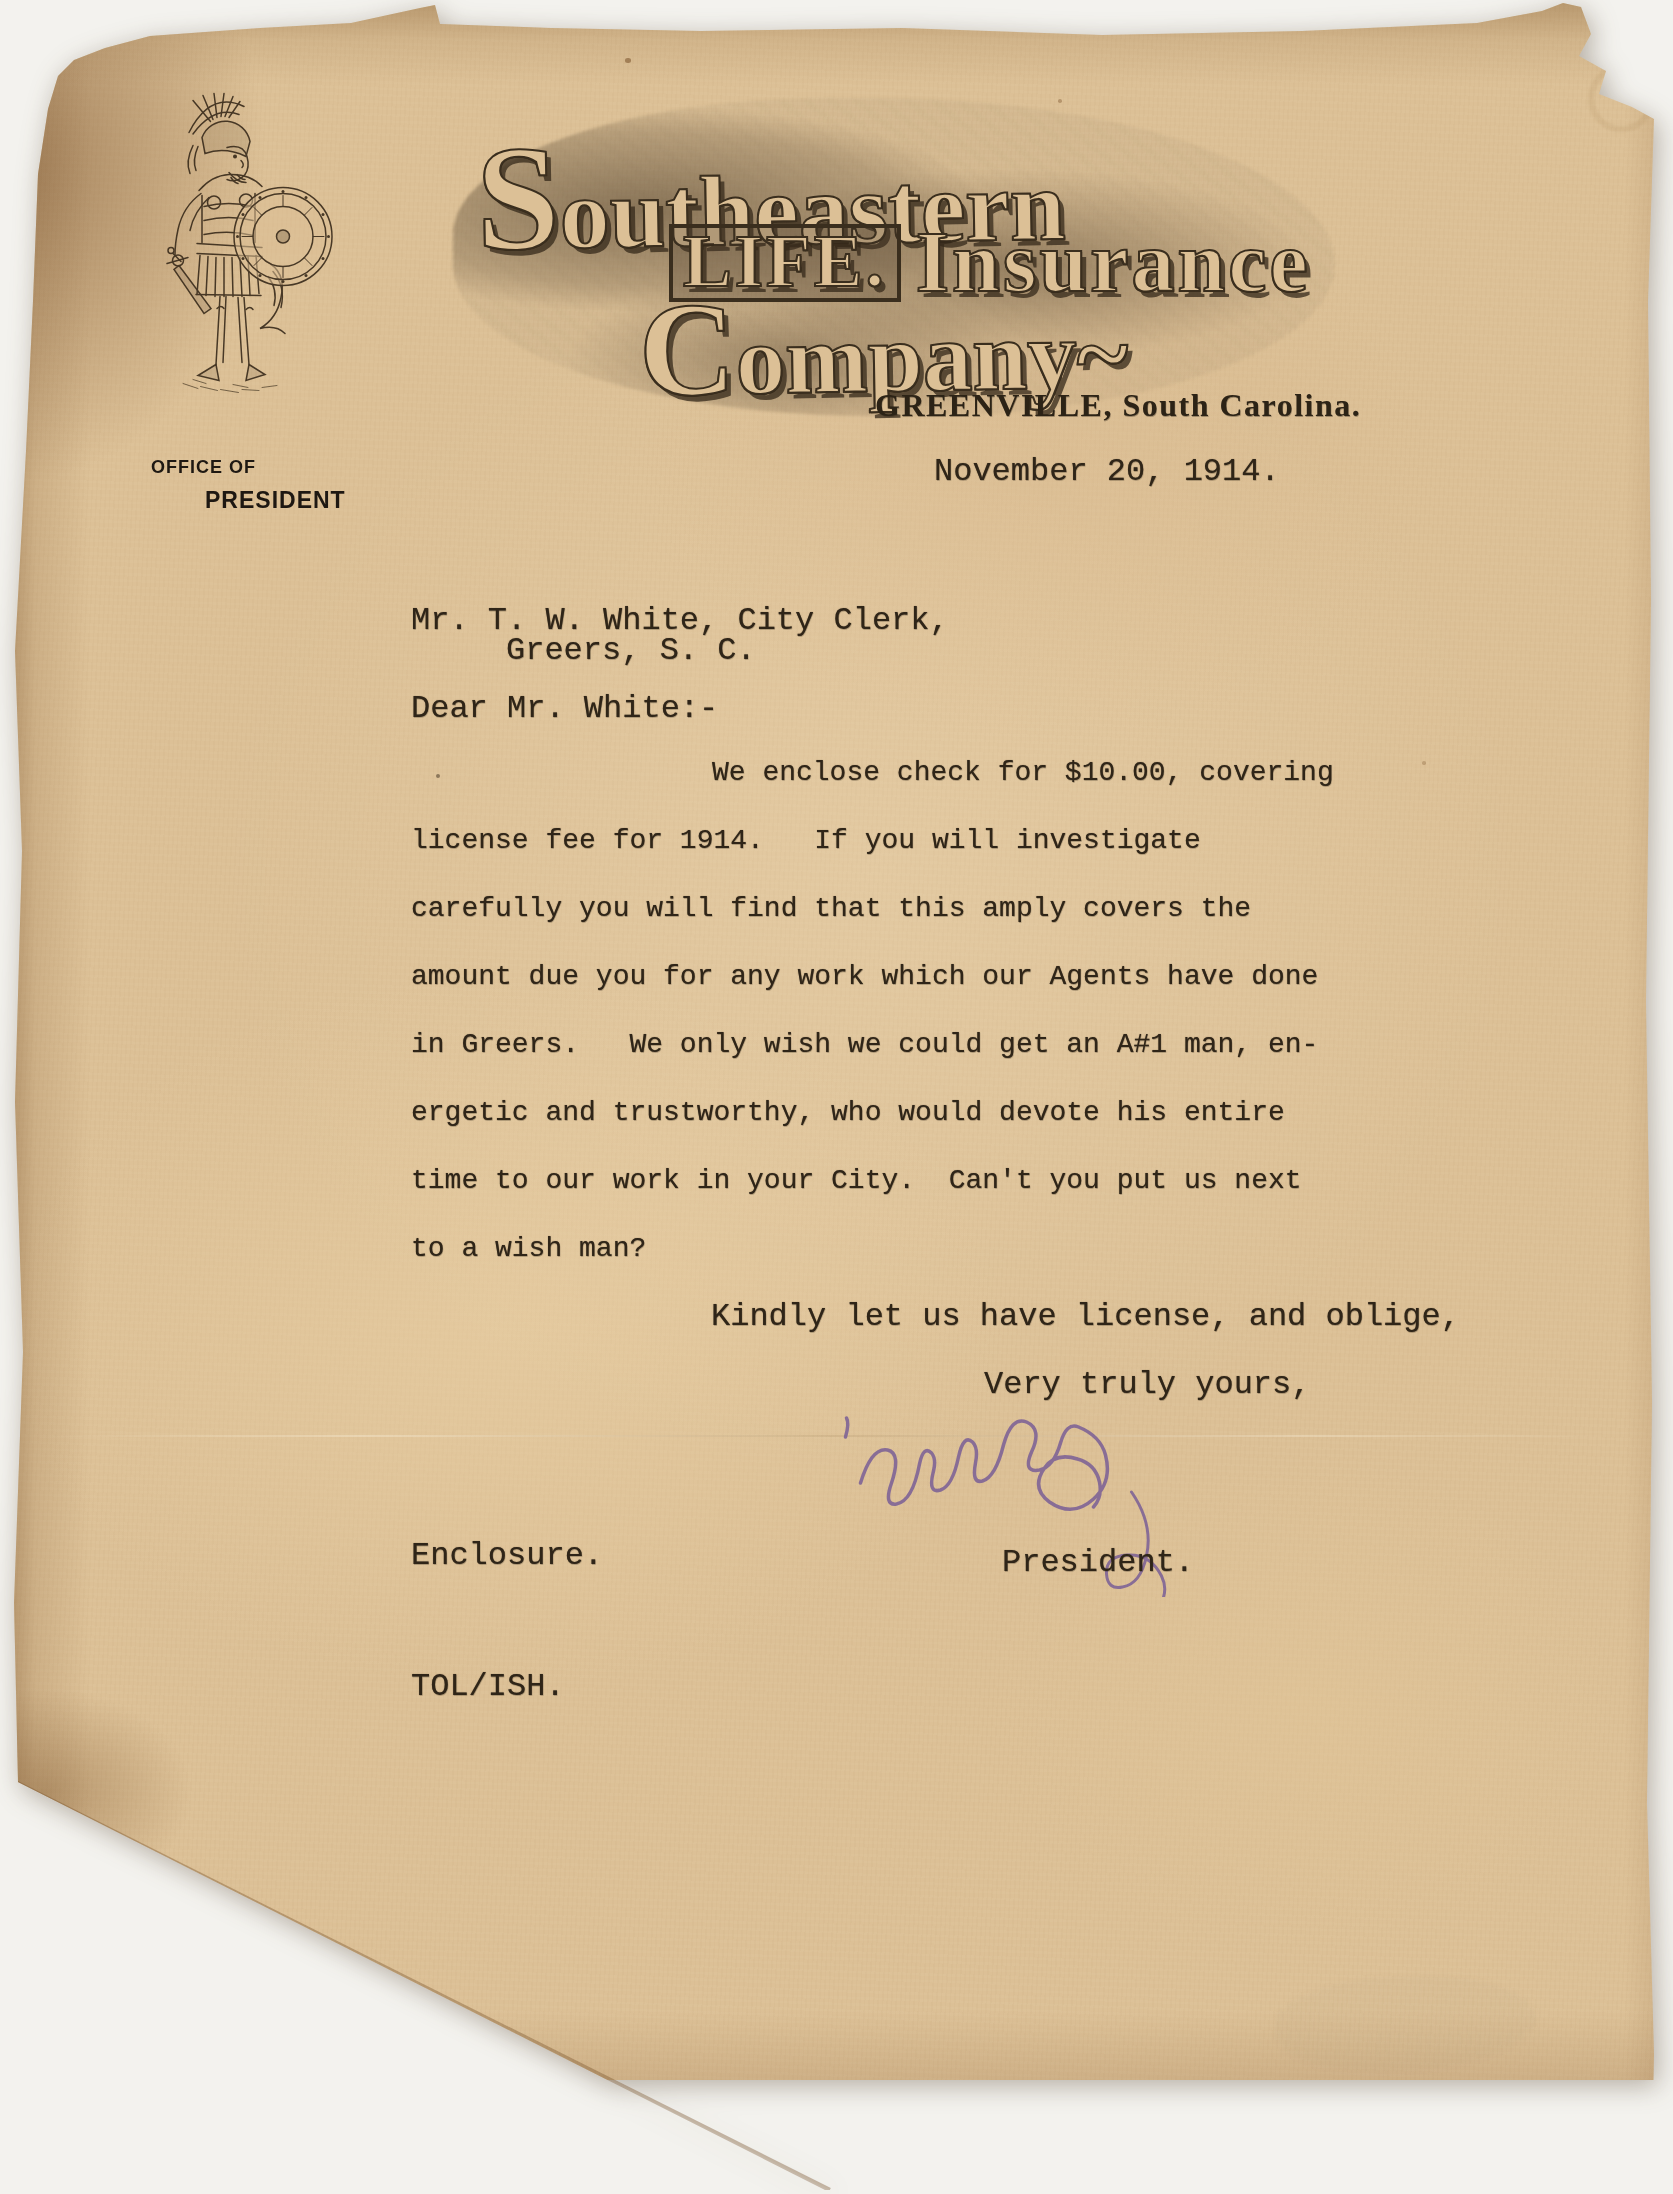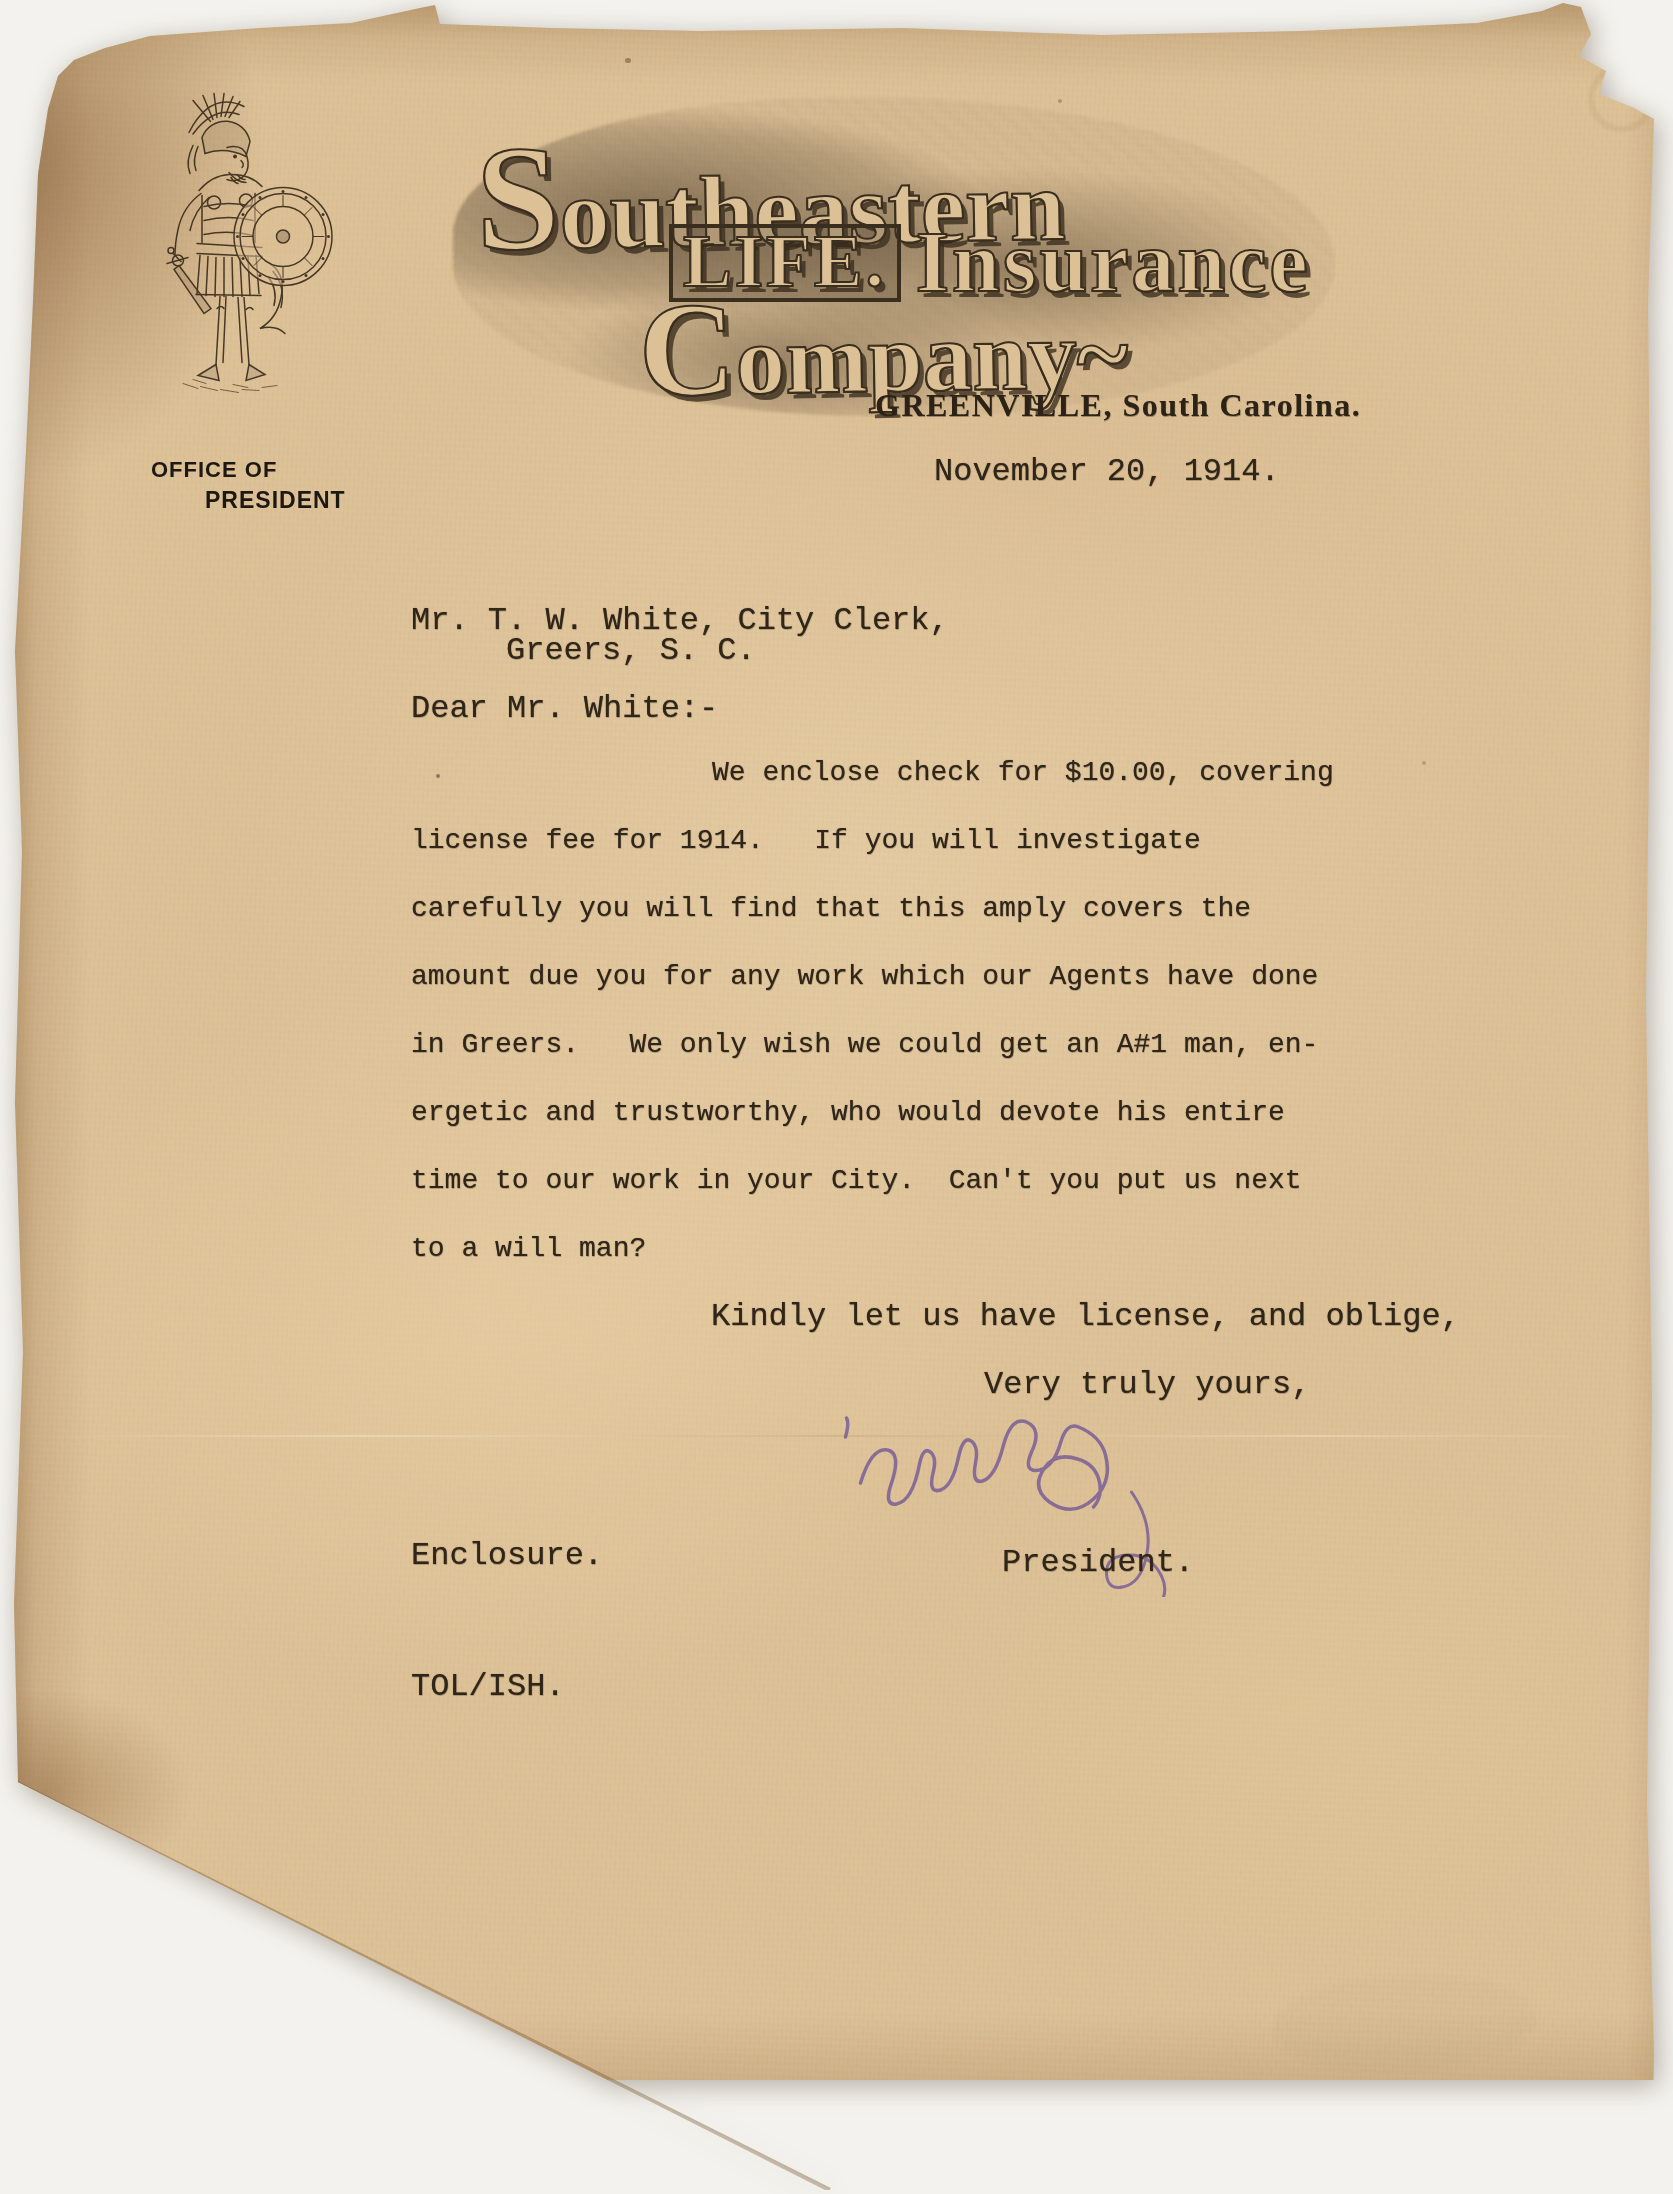--- a/index.html
+++ b/index.html
@@ -113,21 +113,21 @@
     position: absolute; left: 839px; top: 387px;
     font-family: "Liberation Serif", serif;
     font-weight: 700; font-size: 32px; letter-spacing: 1.5px;
     color: #2c2316; white-space: nowrap;
     text-shadow: 0.5px 0.5px 0 rgba(44,35,22,0.35);
     margin-left: 36px;
   }
   .office-of {
     position: absolute; left: 151px; top: 457px;
     font-family: "Liberation Sans", sans-serif;
-    font-weight: 700; font-size: 22px; letter-spacing: 1px; color: #1e1812;
+    font-weight: 700; font-size: 18px; letter-spacing: 1px; color: #1e1812;
   }
   .office-title {
     position: absolute; left: 205px; top: 487px;
     font-family: "Liberation Sans", sans-serif;
     font-weight: 700; font-size: 23px; letter-spacing: 1px; color: #1e1812;
   }
 
   
   .tw {
     position: absolute;
@@ -255,21 +255,21 @@
       <div class="tw salutation">Dear Mr. White:-</div>
 
       <div class="letter-body">
         <div class="body-line indented">We enclose check for $10.00, covering</div>
         <div class="body-line">license fee for 1914.   If you will investigate</div>
         <div class="body-line">carefully you will find that this amply covers the</div>
         <div class="body-line">amount due you for any work which our Agents have done</div>
         <div class="body-line">in Greers.   We only wish we could get an A#1 man, en-</div>
         <div class="body-line">ergetic and trustworthy, who would devote his entire</div>
         <div class="body-line">time to our work in your City.  Can't you put us next</div>
-        <div class="body-line">to a will man?</div>
+        <div class="body-line">to a wish man?</div>
       </div>
 
       <div class="tw request-line">Kindly let us have license, and oblige,</div>
       <div class="tw valediction">Very truly yours,</div>
 
       <svg class="signature-svg" width="491" height="200" viewBox="0 0 980 400" fill="none" stroke="#7a5f96" stroke-linecap="round" opacity="0.85">
         <path stroke-width="7" d="M28,80 q8,-28 2,-38"></path>
         <path stroke-width="7" d="M58,172 q22,-72 54,-66 q28,6 8,66 q-16,46 10,42 q32,-6 46,-80 q8,-38 24,-22 q10,12 4,36 q-12,46 14,38 q24,-8 36,-66 q10,-46 28,-30 q12,12 6,42 q-8,42 14,36 q26,-8 42,-72 q16,-58 46,-46 q32,14 10,60 q-18,42 16,36 q28,-6 42,-54 q12,-42 36,-32 q44,18 54,56 q14,54 -24,88 q-42,38 -88,6 q-38,-28 -10,-68 q22,-32 66,-18 q36,10 44,46 q6,30 -12,50"></path>
         <path stroke-width="6" d="M600,190 q44,64 30,128 q-12,56 -48,62 q-30,6 -32,-26 q-2,-36 42,-38 q46,-2 68,42 q12,24 2,48"></path>
       </svg>

